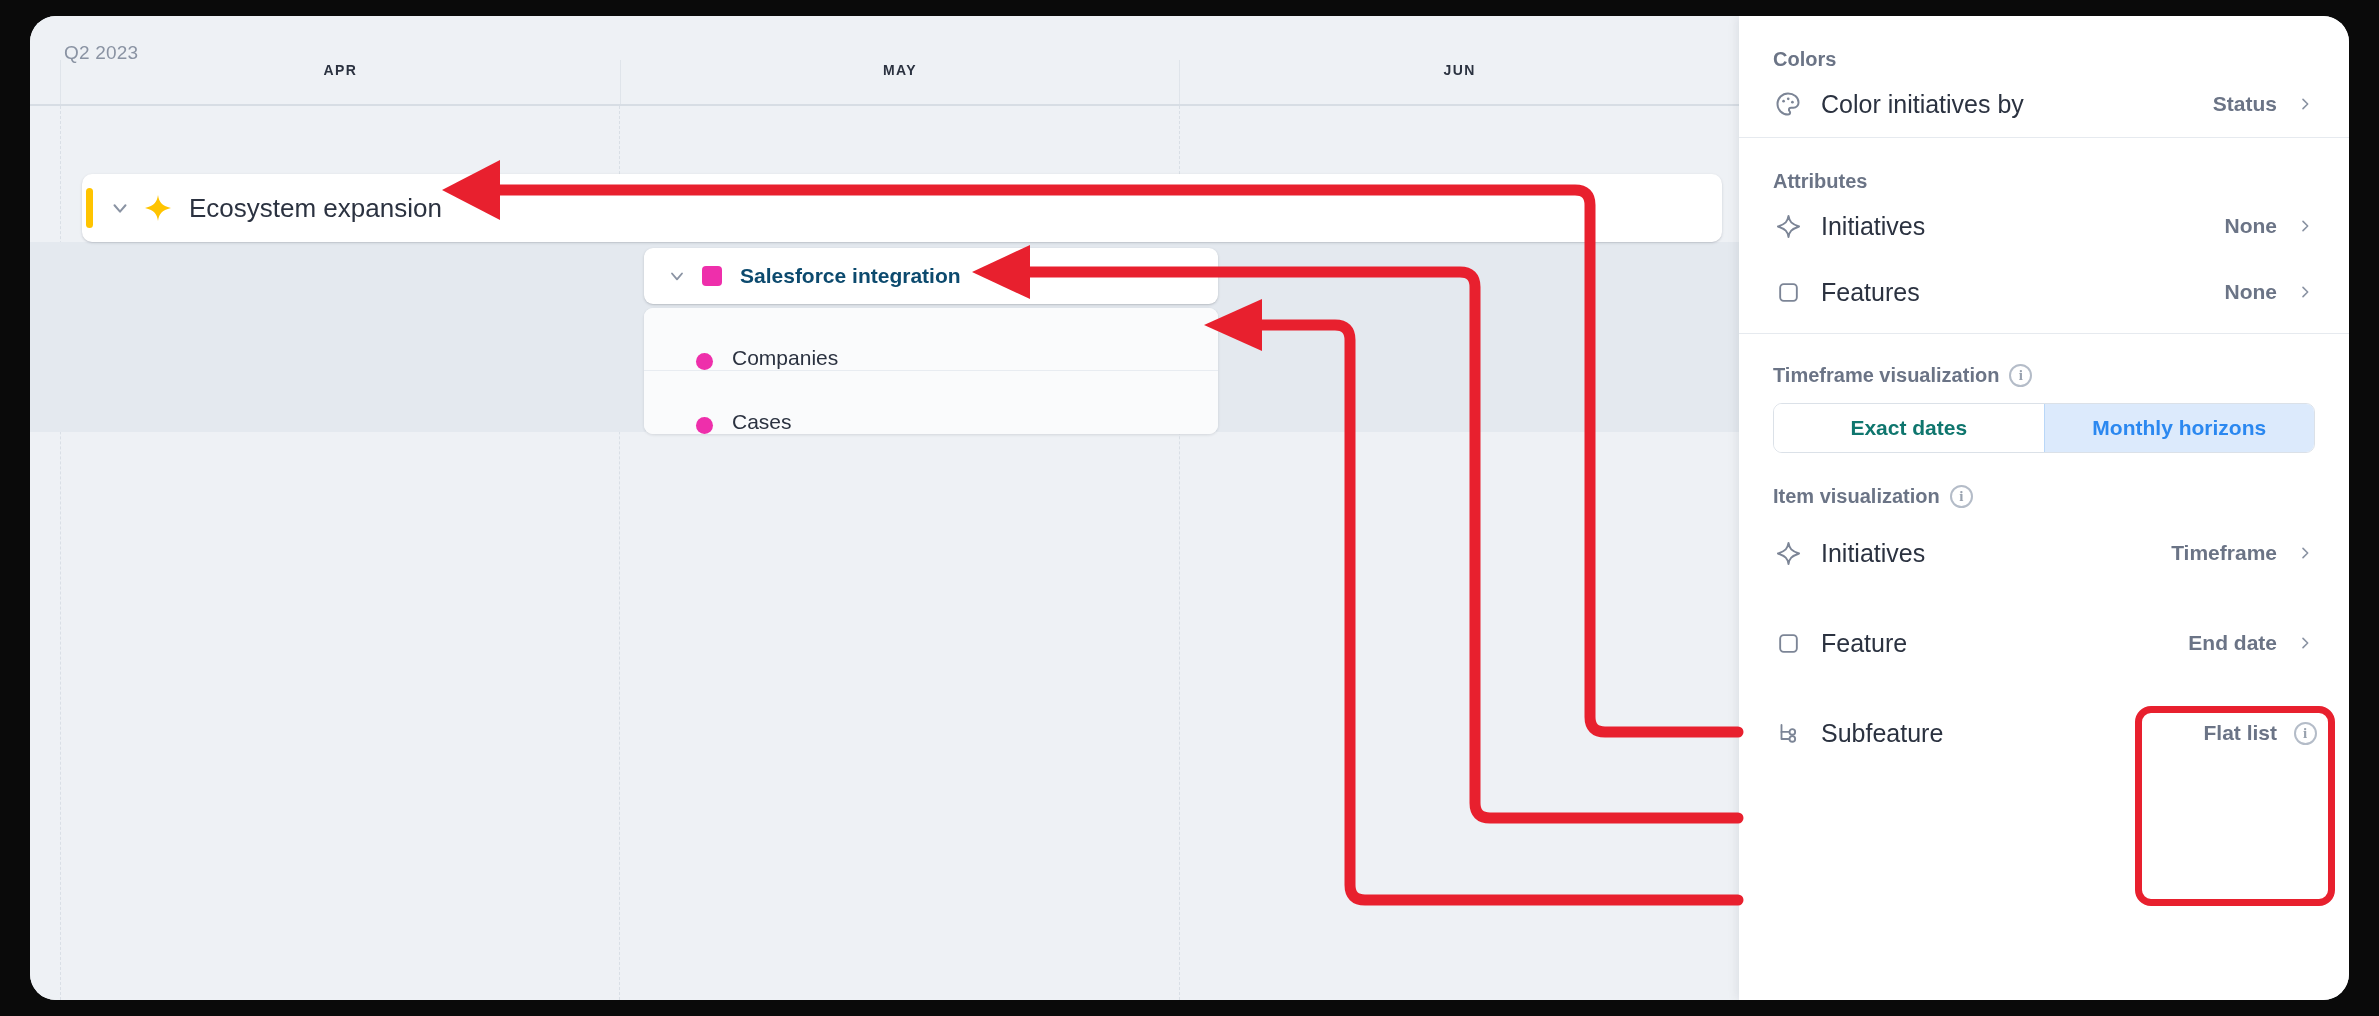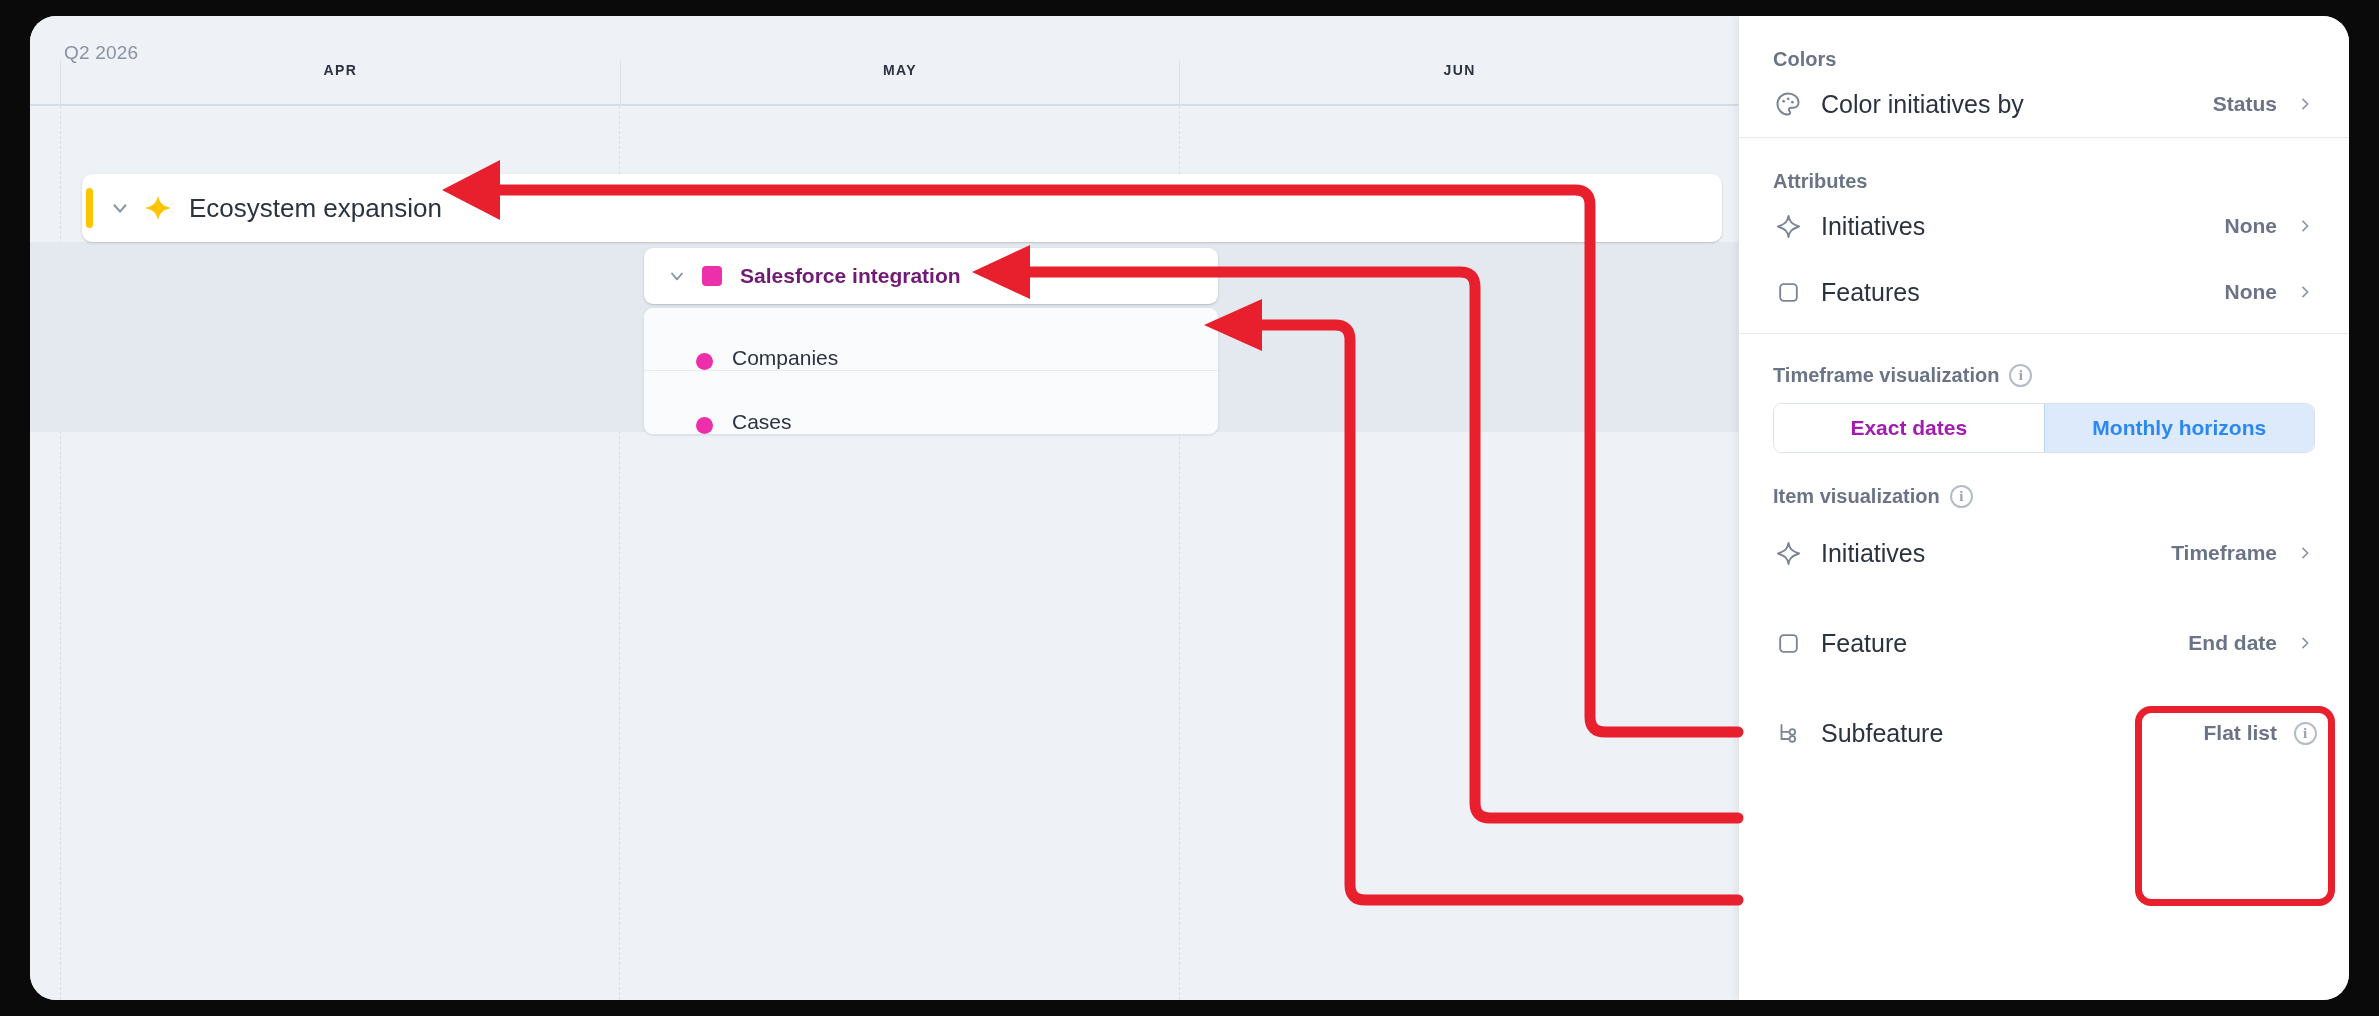--- a/index.html
+++ b/index.html
@@ -129,21 +129,21 @@
   #feature-swatch {
     width: 20px; height: 20px;
     border-radius: 4px;
     background: #ee2fab;
     margin-left: 12px;
     flex: 0 0 auto;
   }
   #feature-title {
     margin-left: 18px;
     font-size: 21px; font-weight: bold;
-    color: #701a75; white-space: nowrap;
+    color: #0c4a6e; white-space: nowrap;
   }
 
   
   #subfeature-list {
     position: absolute;
     left: 614px; top: 292px;
     width: 574px;
     background: #fafbfc;
     border-radius: 9px;
     box-shadow: 0 1px 3px rgba(16,24,40,.12);
@@ -247,21 +247,21 @@
     height: 50px;
     display: flex;
     border: 1px solid #dbe1e8;
     border-radius: 9px;
     overflow: hidden;
   }
   .seg {
     flex: 1 1 0;
     display: flex; align-items: center; justify-content: center;
     font-size: 21px; font-weight: bold;
-    color: #a21caf;
+    color: #0f766e;
     background: #ffffff;
   }
   .seg.active {
     background: #dceafc;
     color: #2b88f0;
     border-left: 1px solid #b9d7f8;
   }
 
   
   #value-highlight {
@@ -284,21 +284,21 @@
   }
 </style>
 </head>
 <body>
 
 <div id="frame">
   <div id="screen">
 
     <div id="timeline">
 
-      <div id="quarter-label">Q2 2026</div>
+      <div id="quarter-label">Q2 2023</div>
 
       <div id="month-header">
         <div class="month-cell">APR</div>
         <div class="month-cell">MAY</div>
         <div class="month-cell">JUN</div>
       </div>
       <div id="header-rule"></div>
 
       <div class="grid-line" style="left:30px;"></div>
       <div class="grid-line" style="left:589px;"></div>

